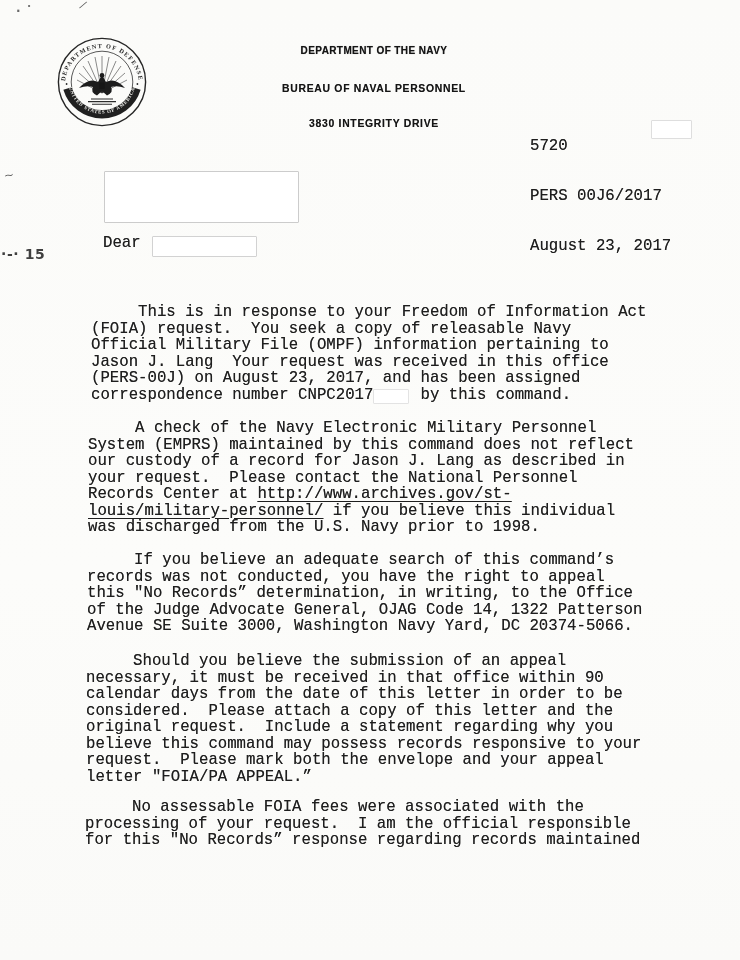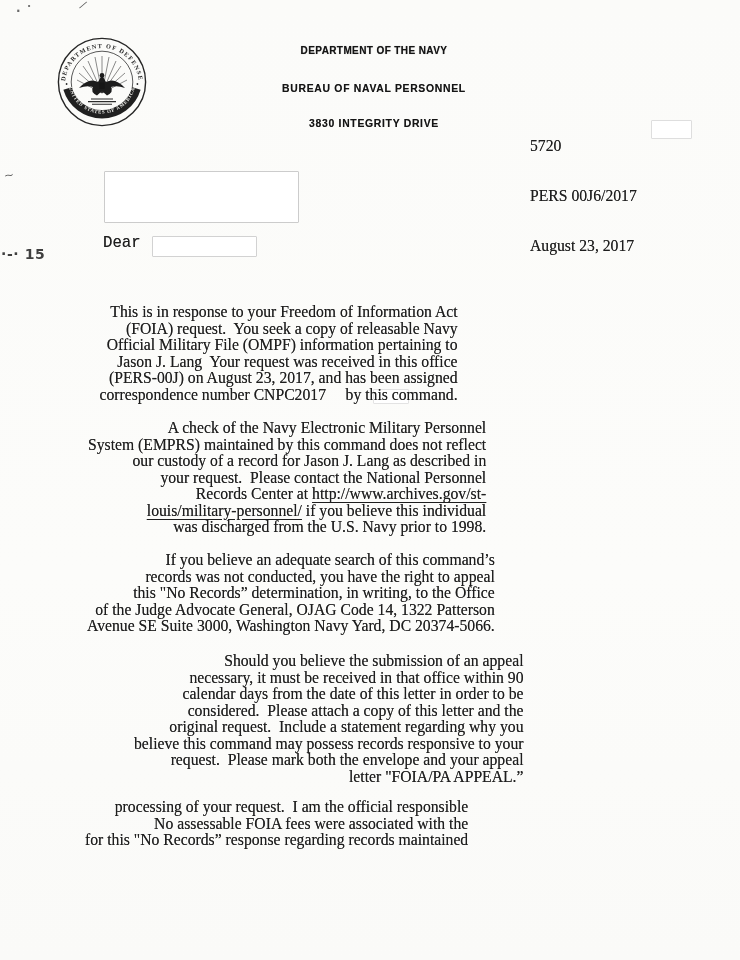--- a/index.html
+++ b/index.html
@@ -7,41 +7,41 @@
     position:relative;width:740px;height:960px;margin:0 auto;
     background:linear-gradient(180deg,#fbfbf9 0%,#fcfcfa 60%,#fafaf8 100%);
     overflow:hidden;
     font-family:"Liberation Mono","DejaVu Sans Mono",monospace;
     color:#1e1e1e;
   }
   .mono{
     font-size:15.7px;line-height:16.5px;white-space:pre;
     text-shadow:0 0 .5px rgba(25,25,25,.65);
   }
-  .mono div{height:16.5px;font-family:Liberation Serif, serif;}
+  .mono div{height:16.5px;}
   
   .seal{position:absolute;left:57px;top:37px;}
   .letterhead{
     position:absolute;left:239px;top:42px;width:270px;text-align:center;
     font-family:"Liberation Sans","DejaVu Sans",sans-serif;font-weight:bold;color:#151515;
   }
   .lh-main{font-size:10px;line-height:18px;letter-spacing:.4px;text-shadow:0 0 .7px rgba(0,0,0,.6);}
   .lh-sub{font-size:10.4px;line-height:10.8px;letter-spacing:.7px;text-shadow:0 0 .6px rgba(0,0,0,.5);margin-top:24px;}
   
   .refblock{position:absolute;left:530px;top:105px;}
   .refblock div{height:16.8px;}
   
   .dear{position:absolute;left:103px;top:235px;}
   .subject{position:absolute;left:95px;top:269px;}
   
-  .para{position:absolute;text-align:right;}
+  .para{position:absolute;}
   .para[data-para="0"]{left:91px;top:304px;}
   .para[data-para="1"]{left:88px;top:420px;}
   .para[data-para="2"]{left:87px;top:552px;}
-  .para[data-para="3"]{left:86px;top:653px;margin-left:48px;}
+  .para[data-para="3"]{left:86px;top:653px;}
   .para[data-para="4"]{left:85px;top:799px;}
   .u{text-decoration:underline;text-underline-offset:2.5px;}
   
   .redact{position:absolute;background:#ffffff;border:1px solid #cccccc;border-radius:1px;box-sizing:border-box;}
   #r-address{left:104px;top:171px;width:195px;height:52px;}
   #r-dear{left:152px;top:236px;width:105px;height:21px;border-color:#d2d2d2;}
   #r-pers{left:651px;top:120px;width:41px;height:19px;border-color:#dedede;}
   #r-cnpc{left:373px;top:389px;width:36px;height:15px;border-color:#e3e3e3;}
   
   .art{position:absolute;line-height:1;font-family:"DejaVu Sans",sans-serif;}
@@ -114,21 +114,21 @@
   <div class="redact" id="r-address"></div>
   <div class="redact" id="r-dear"></div>
   <div class="redact" id="r-cnpc"></div>
 
   <div class="mono dear">Dear</div>
 
   <div class="mono para" data-para="0"><div><span>     This is in response to your Freedom of Information Act</span></div><div><span>(FOIA) request.  You seek a copy of releasable Navy</span></div><div><span>Official Military File (OMPF) information pertaining to</span></div><div><span>Jason J. Lang  Your request was received in this office</span></div><div><span>(PERS-00J) on August 23, 2017, and has been assigned</span></div><div><span>correspondence number CNPC2017     by this command.</span></div></div>
   <div class="mono para" data-para="1"><div><span>     A check of the Navy Electronic Military Personnel</span></div><div><span>System (EMPRS) maintained by this command does not reflect</span></div><div><span>our custody of a record for Jason J. Lang as described in</span></div><div><span>your request.  Please contact the National Personnel</span></div><div><span>Records Center at </span><span class="u">http://www.archives.gov/st-</span></div><div><span class="u">louis/military-personnel/</span><span> if you believe this individual</span></div><div><span>was discharged from the U.S. Navy prior to 1998.</span></div></div>
   <div class="mono para" data-para="2"><div><span>     If you believe an adequate search of this command’s</span></div><div><span>records was not conducted, you have the right to appeal</span></div><div><span>this "No Records” determination, in writing, to the Office</span></div><div><span>of the Judge Advocate General, OJAG Code 14, 1322 Patterson</span></div><div><span>Avenue SE Suite 3000, Washington Navy Yard, DC 20374-5066.</span></div></div>
   <div class="mono para" data-para="3"><div><span>     Should you believe the submission of an appeal</span></div><div><span>necessary, it must be received in that office within 90</span></div><div><span>calendar days from the date of this letter in order to be</span></div><div><span>considered.  Please attach a copy of this letter and the</span></div><div><span>original request.  Include a statement regarding why you</span></div><div><span>believe this command may possess records responsive to your</span></div><div><span>request.  Please mark both the envelope and your appeal</span></div><div><span>letter "FOIA/PA APPEAL.”</span></div></div>
-  <div class="mono para" data-para="4"><div><span>processing of your request.  I am the official responsible</span></div><div><span>     No assessable FOIA fees were associated with the</span></div><div><span>for this "No Records” response regarding records maintained</span></div></div>
+  <div class="mono para" data-para="4"><div><span>     No assessable FOIA fees were associated with the</span></div><div><span>processing of your request.  I am the official responsible</span></div><div><span>for this "No Records” response regarding records maintained</span></div></div>
 
   <span class="art" id="a1">·</span>
   <span class="art" id="a2">·</span>
   <span class="art" id="a3">⁄</span>
   <span class="art" id="a4">~</span>
   <span class="art" id="a5">·-· 15</span>
 
 </div>
 
 </body></html>

